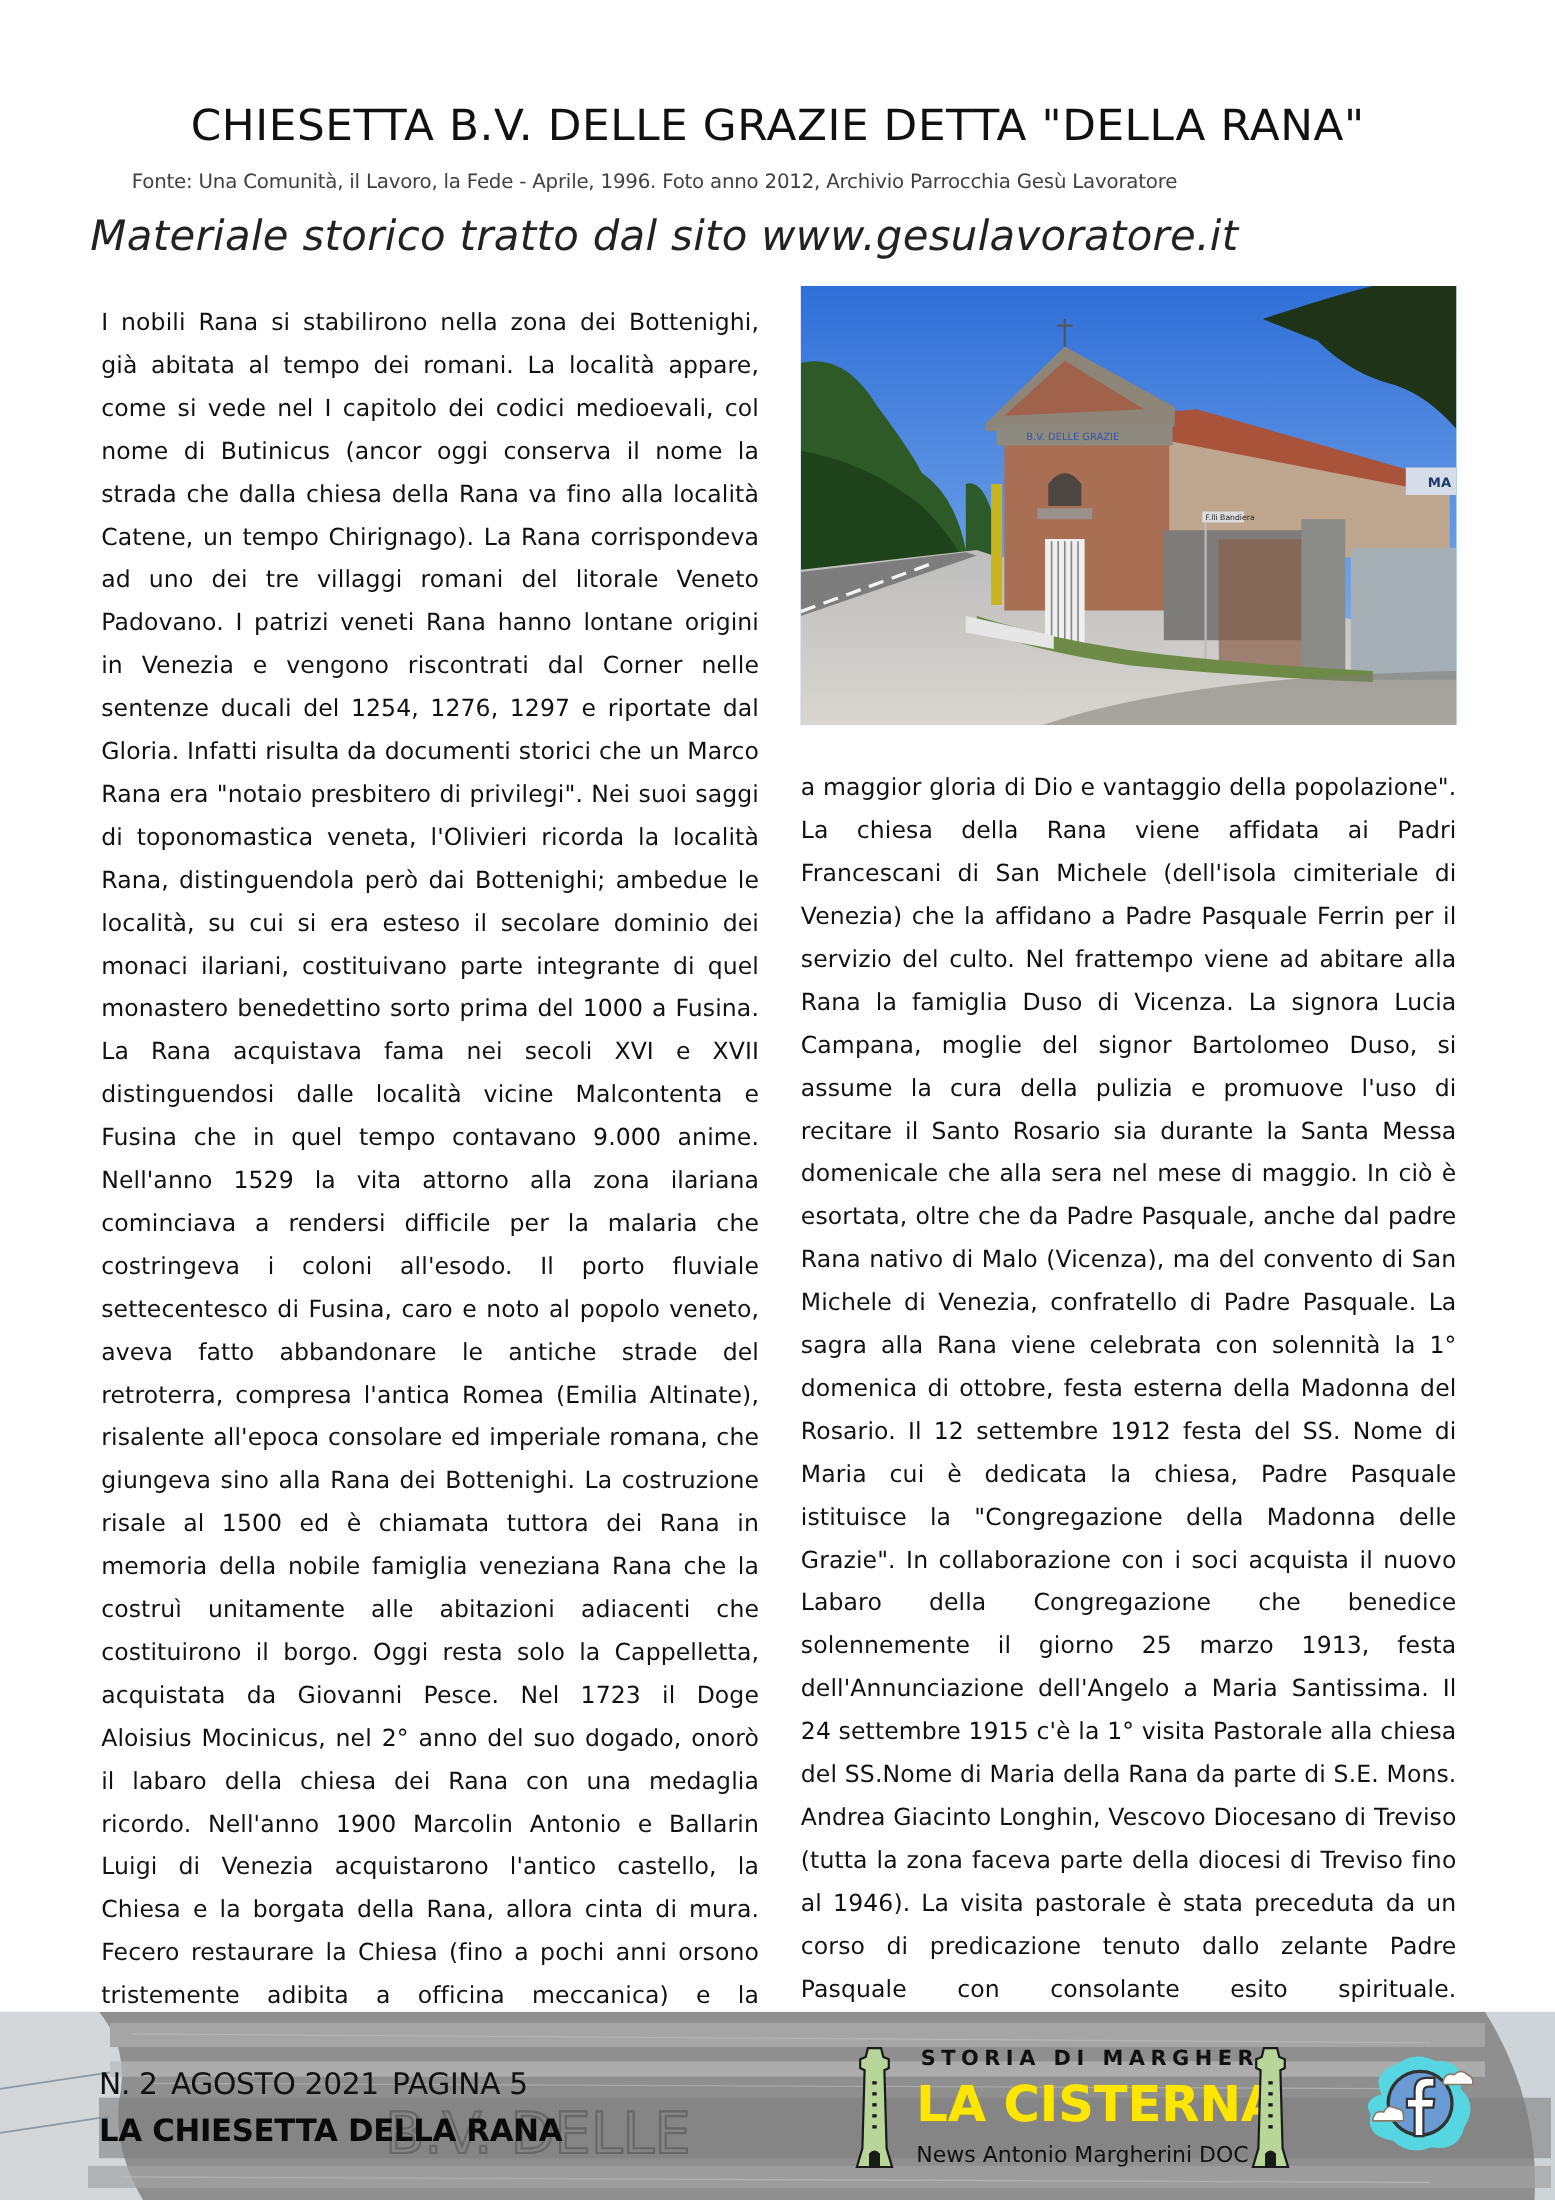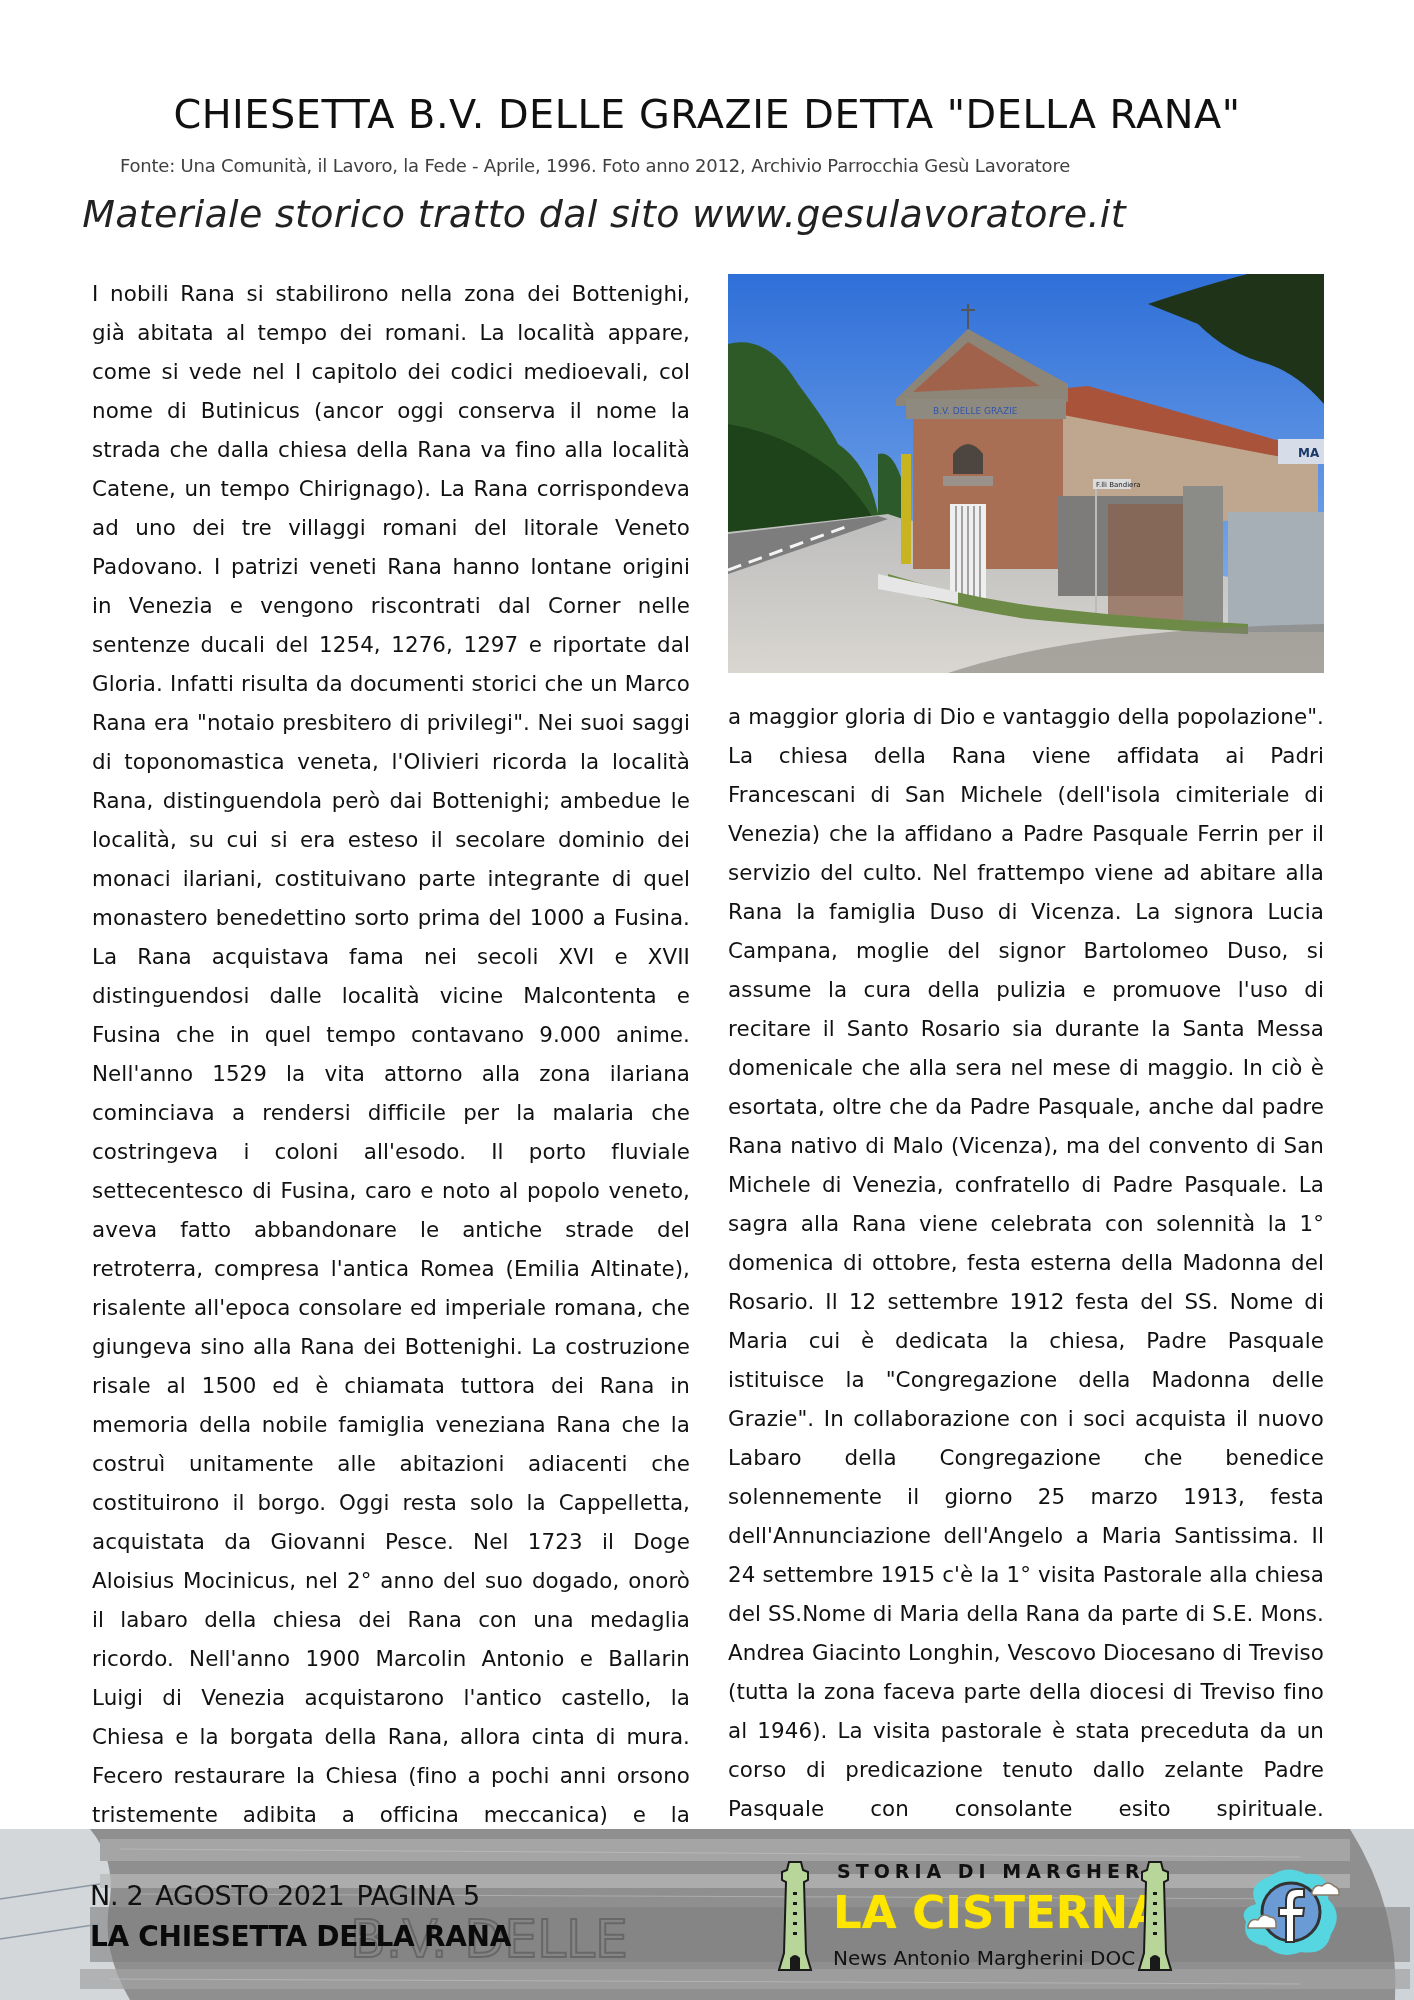--- a/index.html
+++ b/index.html
@@ -25,21 +25,21 @@
   }
   .col {
     position:absolute; font-size:21.4px; line-height:39px;
     text-align:justify; color:#111; letter-spacing:0.1px;
     hyphens:none;
   }
   .col-left { left:92px; top:274px; width:598px; height:1510px; }
   .col-right { left:728px; top:697px; width:596px; height:1090px; }
   .col p { margin:0; }
   .photo {
-    position:absolute; left:728px; top:274px; width:596px; height:399px;
+    position:absolute; left:728px; top:260px; width:596px; height:399px;
     overflow:hidden; background:#4a8ee0;
   }
   .photo svg { display:block; }
   .footer {
     position:absolute; left:0; top:1829px; width:1414px; height:171px;
     overflow:hidden; background:#9a9a9a;
   }
   .footer-bg { position:absolute; left:0; top:0; }
   .issue {
     position:absolute; left:90px; top:1880px; font-size:27px; color:#111;

